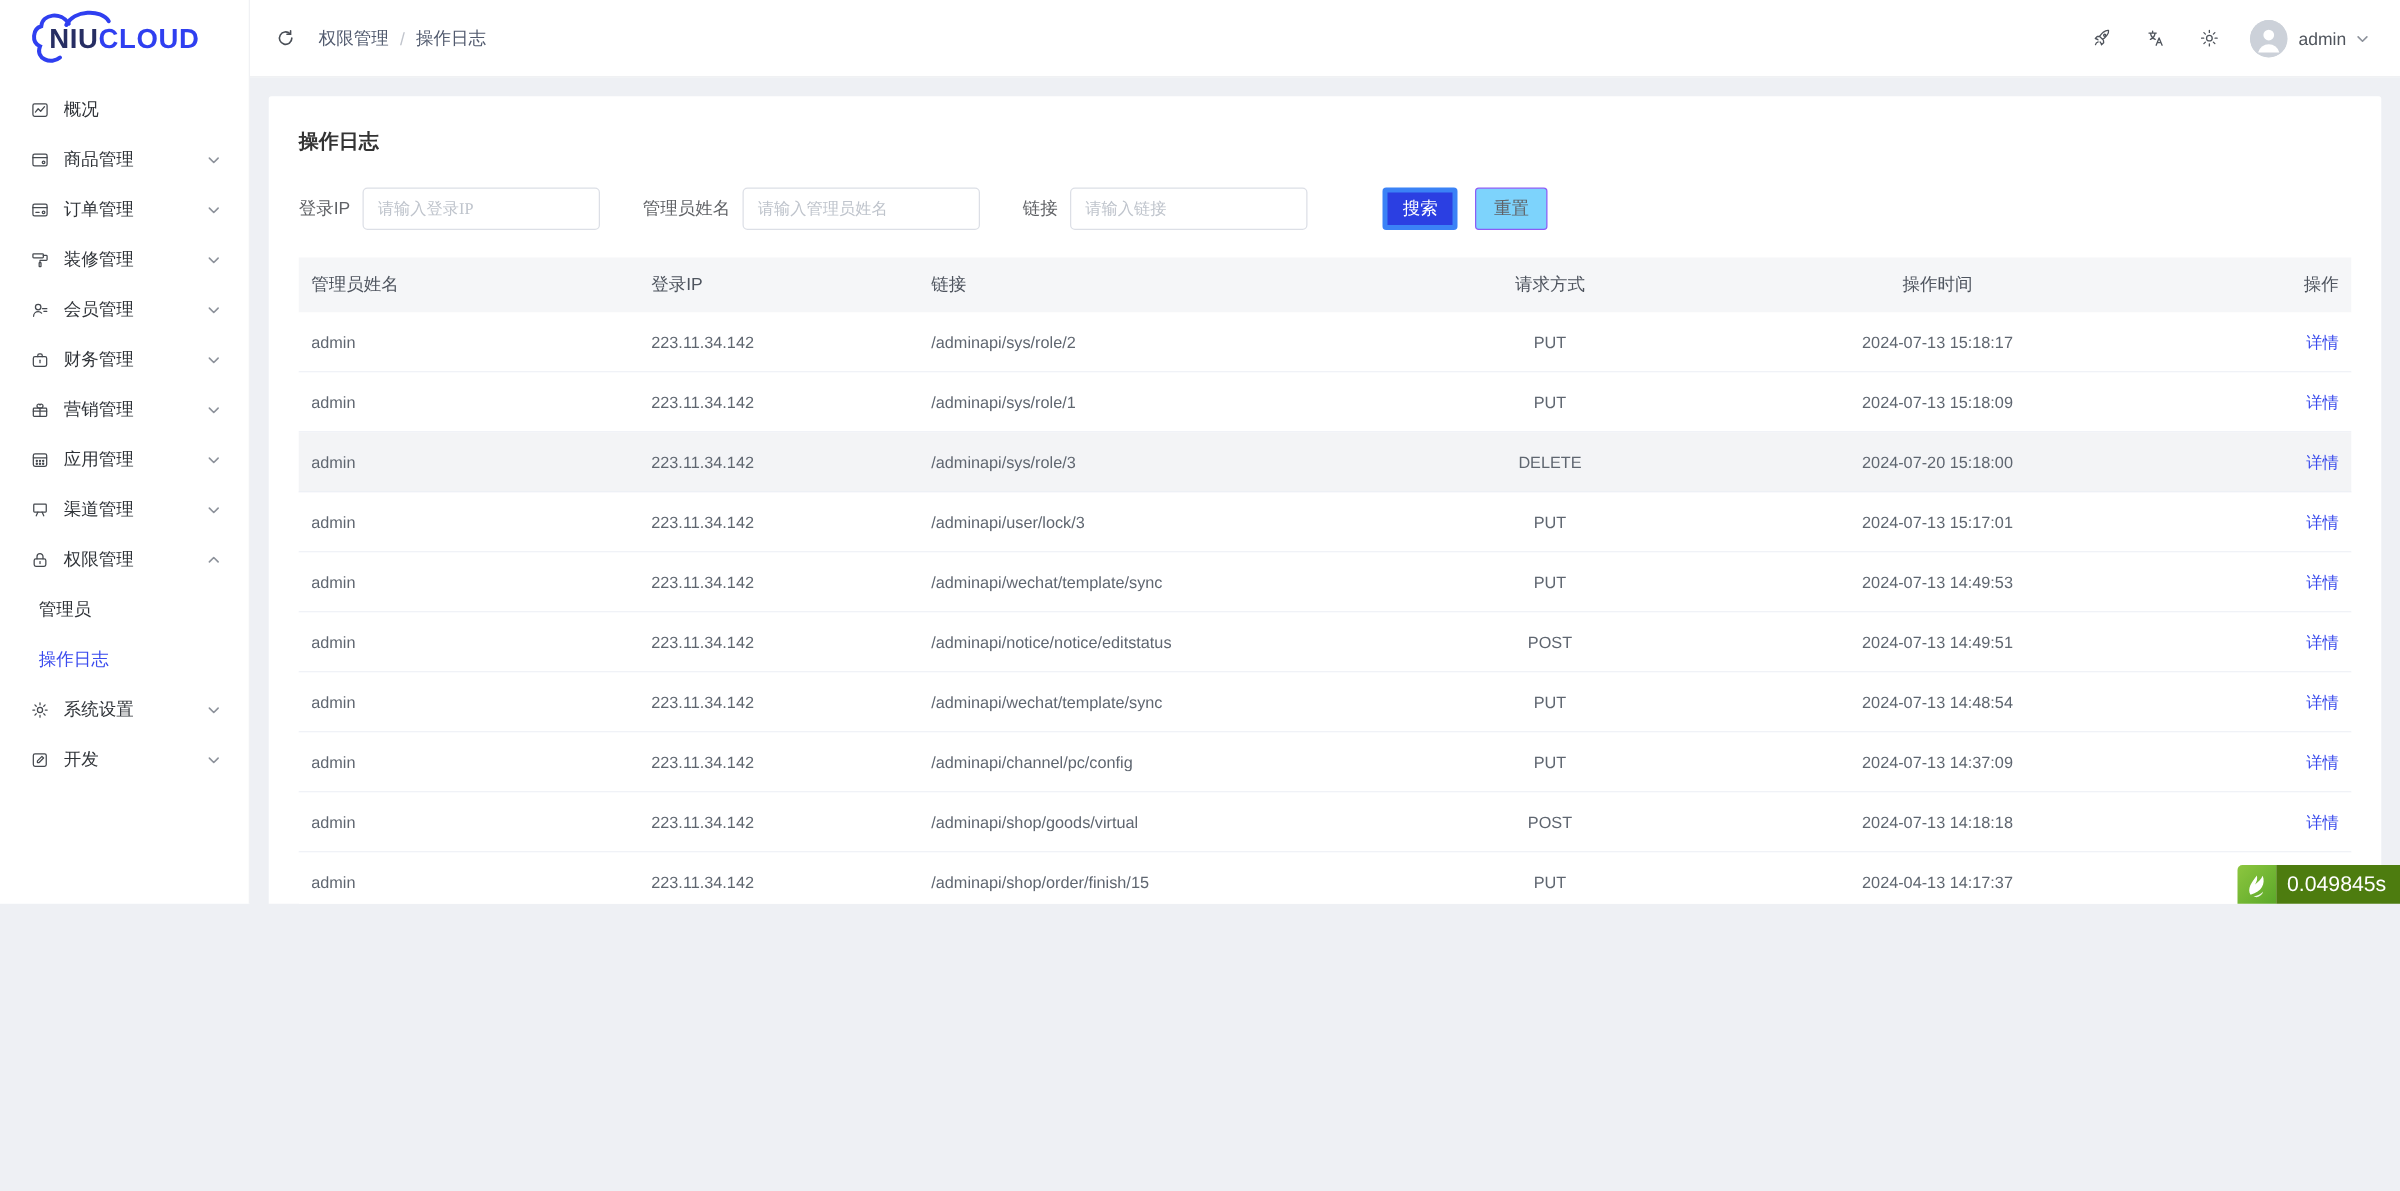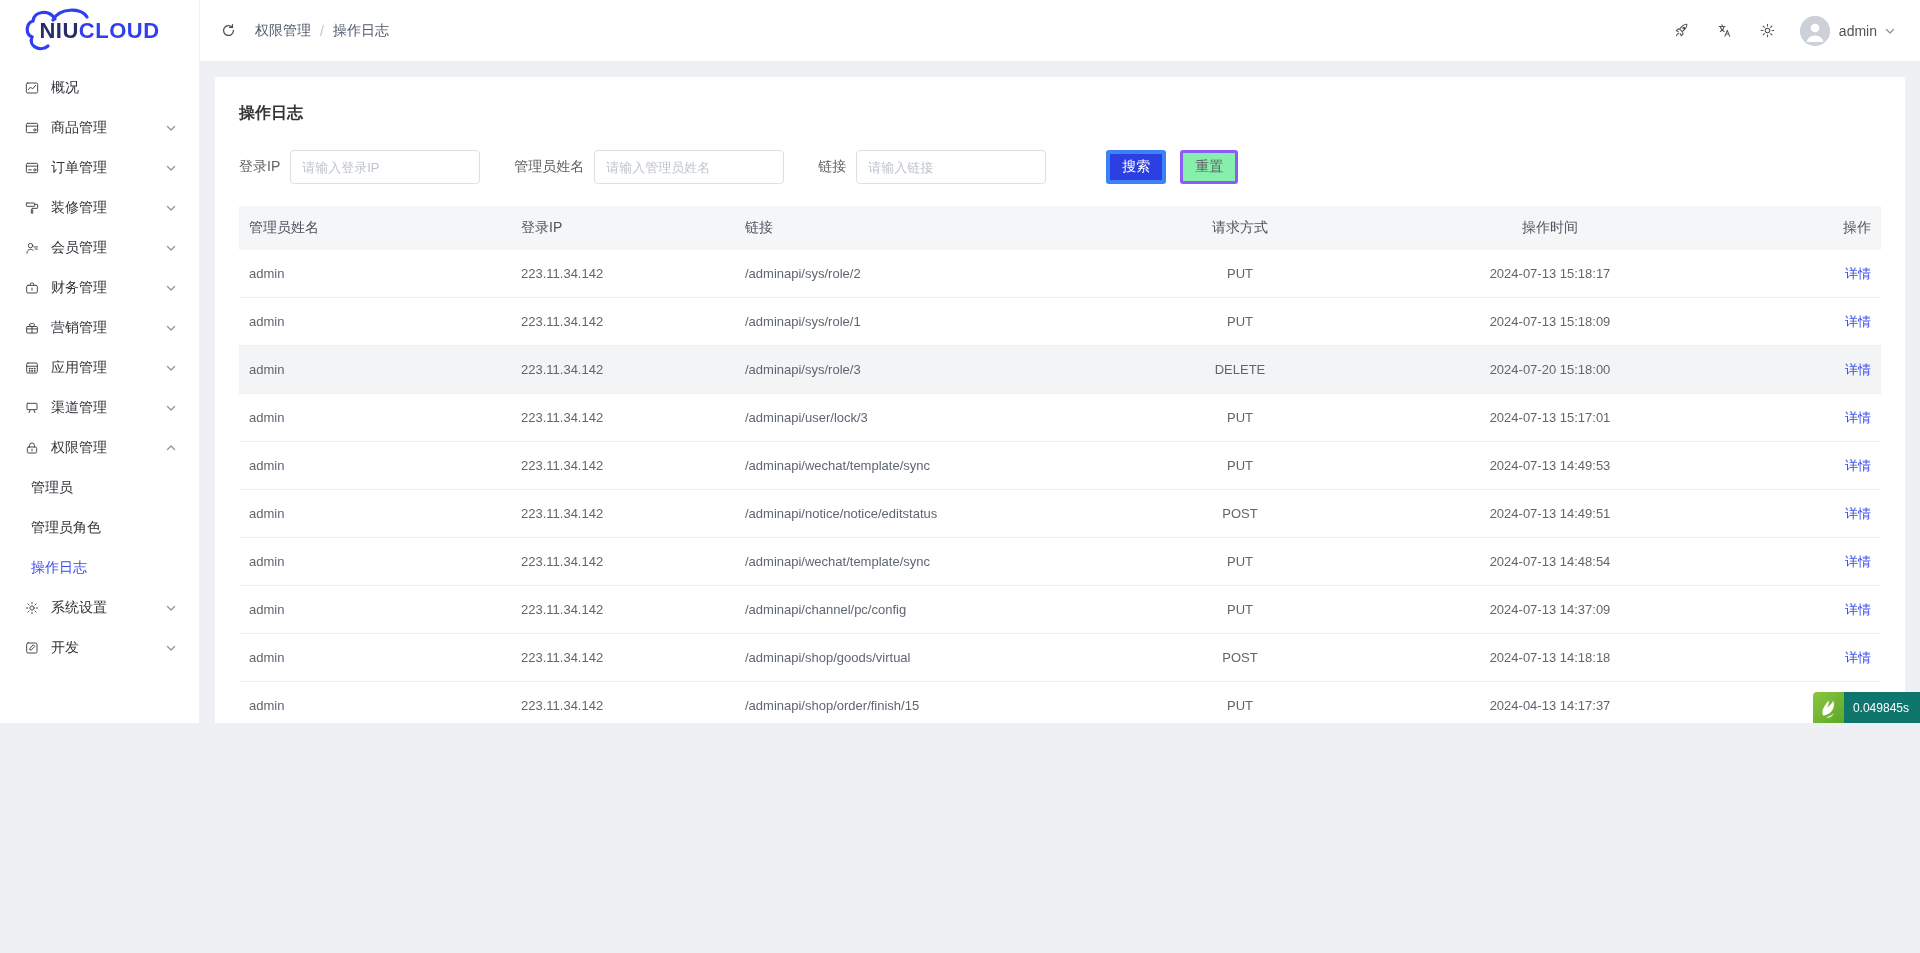--- a/index.html
+++ b/index.html
@@ -40,25 +40,25 @@
   .user-chevron { color:#8d929b; display:flex; }
 
   
   .content { flex:1; padding:15px; overflow:hidden; }
   .card { background:#fff; width:100%; height:711px; border-radius:2px; padding:26px 24px; }
   .page-title { font-size:16px; font-weight:600; color:#333; }
 
   .filter-bar { display:flex; align-items:center; margin-top:26px; }
   .filter-group { display:flex; align-items:center; margin-right:34px; }
   .filter-label { font-size:14px; color:#606266; margin-right:10px; white-space:nowrap; }
-  .filter-input { width:190px; height:34px; border:1px solid #dcdfe6; border-radius:4px; padding:0 11px; font-size:13px; color:#ef4444; font-family:Liberation Sans, sans-serif; outline:none; }
+  .filter-input { width:190px; height:34px; border:1px solid #dcdfe6; border-radius:4px; padding:0 11px; font-size:13px; color:#ef4444; font-family:Liberation Serif, serif; outline:none; }
   .filter-input::placeholder { color:#bfc4cc; }
   .btn { height:34px; border-radius:3px; font-size:14px; font-family:inherit; cursor:pointer; }
   .btn-search { width:60px; background:#2b3fe2; color:#fff; border:4px solid #3b82f6; margin-left:26px; }
-  .btn-reset { width:58px; background:#86efac; color:#606266; border:3px solid #8b5cf6; margin-left:14px; }
+  .btn-reset { width:58px; background:#7dd3fc; color:#606266; border:1px solid #8b5cf6; margin-left:14px; }
 
   
   .log-table { margin-top:22px; width:100%; }
   .t-row { display:grid; grid-template-columns:272px 224px 380px 250px 370px 1fr; align-items:center; }
   .t-head { height:44px; background:#f5f6f8; font-size:14px; color:#4e545e; font-weight:500; }
   .t-data { height:48px; border-bottom:1px solid #ebeef5; font-size:13px; color:#5f6670; background:#fff; }
   .t-data.hovered { background:#f3f4f6; }
   .t-cell { padding:0 10px; white-space:nowrap; overflow:hidden; text-overflow:ellipsis; }
   .col-center { text-align:center; }
   .col-right { text-align:right; }
@@ -75,21 +75,21 @@
   .pg-num { min-width:27px; text-align:center; padding:0 2px; font-size:13.5px; color:#4a5058; cursor:pointer; line-height:32px; }
   .pg-num.active { color:#3a4bf0; font-weight:700; }
   .pg-ellipsis { min-width:27px; text-align:center; color:#4a5058; letter-spacing:1px; }
   .pg-goto-label { margin:0 8px 0 12px; }
   .pg-goto-input { width:48px; height:32px; border:1px solid #dcdfe6; border-radius:3px; text-align:center; font-size:13px; color:#606266; font-family:inherit; outline:none; }
   .pg-unit { margin-left:8px; }
 
   
   .debug-badge { position:absolute; right:0; bottom:0; display:flex; align-items:stretch; height:31px; }
   .debug-icon { width:31px; height:31px; background:linear-gradient(135deg,#8dc63f,#5ba829); border-radius:4px 0 0 0; display:flex; align-items:center; justify-content:center; }
-  .debug-time { background:#0f766e; color:#fff; display:flex; align-items:center; padding:0 11px 0 9px; font-size:12px; }
+  .debug-time { background:#4d7c0f; color:#fff; display:flex; align-items:center; padding:0 11px 0 9px; font-size:17px; }
 </style>
 </head>
 <body>
 
 <div id="app">
 
   <aside class="sidebar">
     <div class="logo-box">
       <div class="logo-wrap">
         <svg class="logo-cloud-svg" width="150" height="48" viewBox="0 0 150 48">
@@ -245,21 +245,20 @@
             </svg>
           </span>
           <span class="mi-label">权限管理</span>
           <span class="mi-chevron up">
             <svg width="12" height="12" viewBox="0 0 12 12" fill="none" stroke="currentColor" stroke-width="1.3" stroke-linecap="round" stroke-linejoin="round">
               <path d="M2.5 4.5 6 8l3.5-3.5"></path>
             </svg>
           </span>
         </div>
         <div class="submenu-item">管理员</div>
-        <div class="submenu-item">管理员角色</div>
         <div class="submenu-item active">操作日志</div>
         <div class="menu-item">
           <span class="mi-icon">
             <svg viewBox="0 0 24 24" fill="none" stroke="currentColor" stroke-width="1.5" stroke-linecap="round" stroke-linejoin="round">
               <circle cx="12" cy="12" r="3.1"></circle>
               <path d="M12 3.4v2.3M12 18.3v2.3M3.4 12h2.3M18.3 12h2.3M5.9 5.9l1.6 1.6M16.5 16.5l1.6 1.6M18.1 5.9l-1.6 1.6M7.5 16.5l-1.6 1.6"></path>
             </svg>
           </span>
           <span class="mi-label">系统设置</span>
           <span class="mi-chevron">

